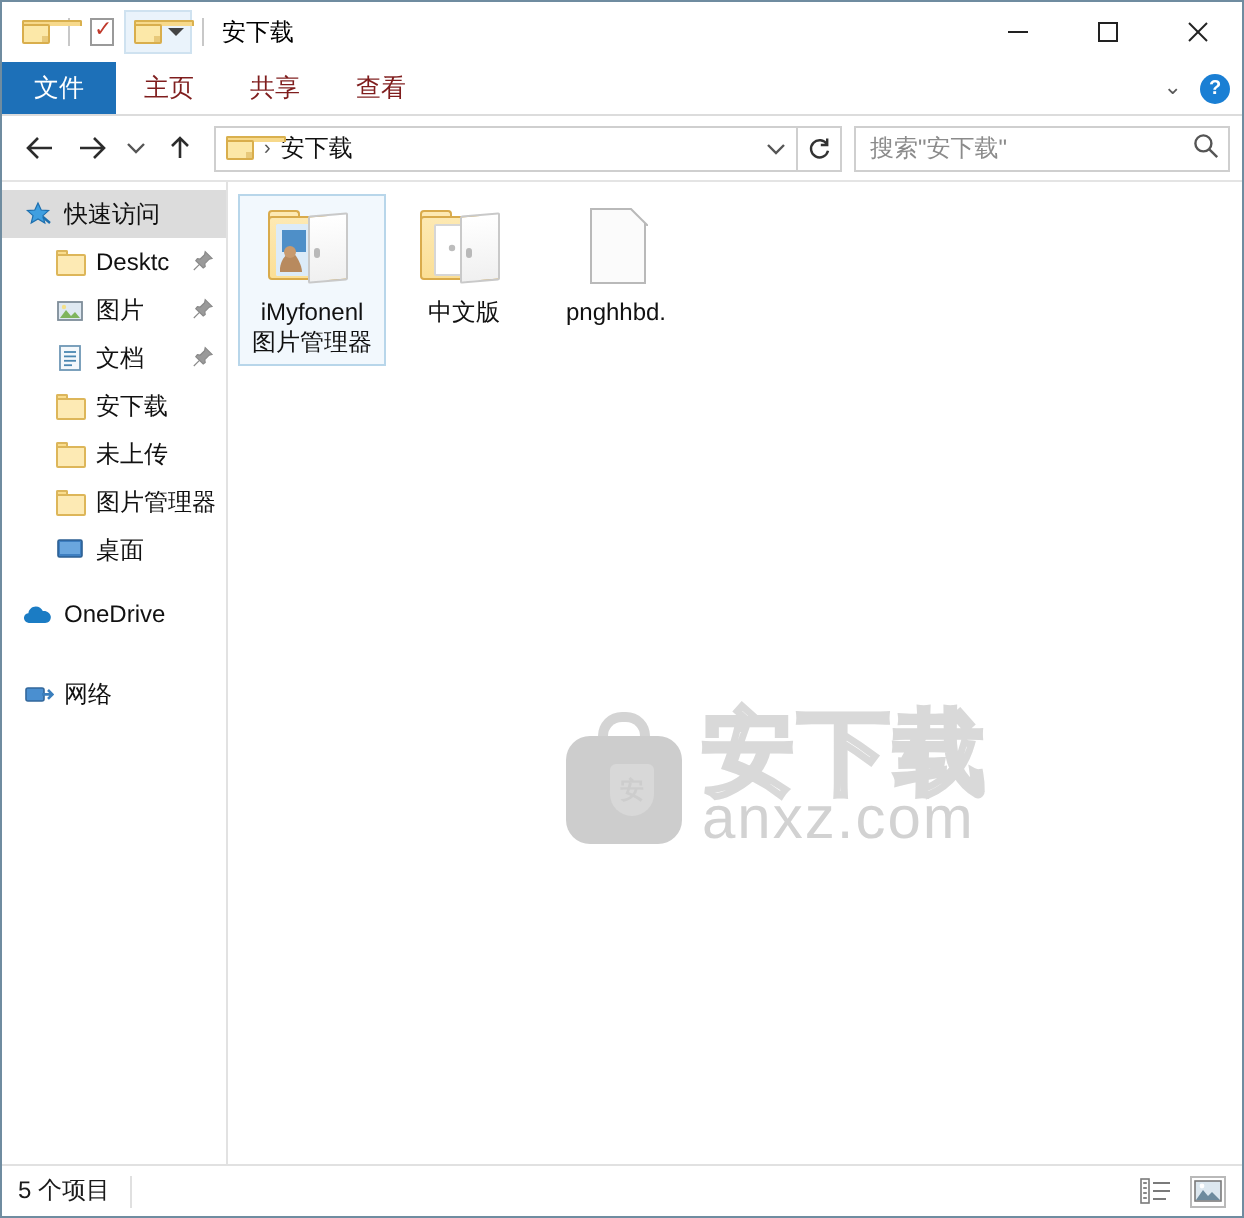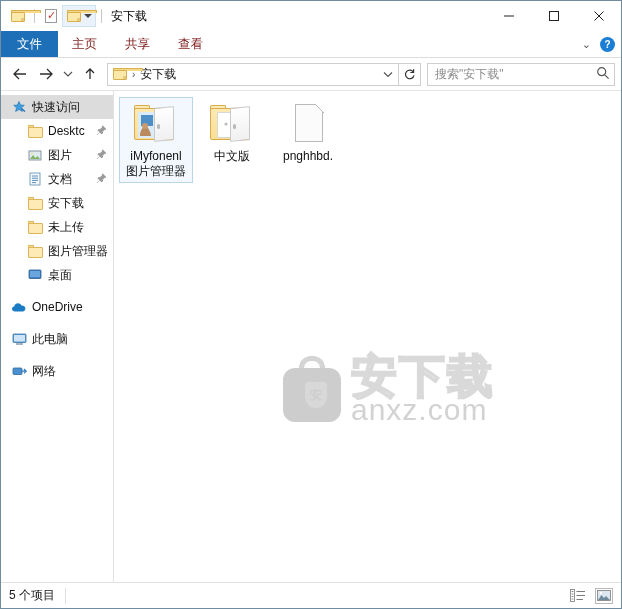--- a/index.html
+++ b/index.html
@@ -498,30 +498,20 @@
         <span class="iconbox">
           <svg width="16" height="12" viewBox="0 0 16 12">
               <path d="M4.2 10.5 C1.9 10.5 0.8 9 1 7.6 C1.2 6.3 2.3 5.6 3.2 5.6 C3.4 3.6 5 2.2 6.9 2.2 C8.5 2.2 9.8 3.1 10.4 4.5 C12.4 4.2 14.2 5.5 14.4 7.3 C14.6 9.2 13.2 10.5 11.6 10.5 Z" fill="#1b7cc4"></path>
             </svg>
         </span>
         <span class="label">OneDrive</span>
       </div>
 
       <div class="gap"></div>
 
-      <div class="navitem">
-        <span class="iconbox">
-          <svg width="15" height="13" viewBox="0 0 15 13">
-              <rect x="1" y="1" width="13" height="8.5" rx="0.8" fill="#5a9bd5" stroke="#3a74a8" stroke-width="0.8"></rect>
-              <rect x="2" y="2" width="11" height="6.5" fill="#cfe4f6"></rect>
-              <rect x="4" y="10.2" width="7" height="1.6" fill="#8aa4b8"></rect>
-            </svg>
-        </span>
-        <span class="label">此电脑</span>
-      </div>
 
       <div class="gap"></div>
 
       <div class="navitem">
         <span class="iconbox">
           <svg width="15" height="13" viewBox="0 0 15 13">
               <rect x="1" y="3" width="9" height="6.5" rx="1" fill="#4a8fd0" stroke="#32679b" stroke-width="0.8"></rect>
               <path d="M9 6.2 L14 6.2 M12 4 L14.2 6.2 L12 8.4" fill="none" stroke="#3b7fbd" stroke-width="1.3"></path>
             </svg>
         </span>

